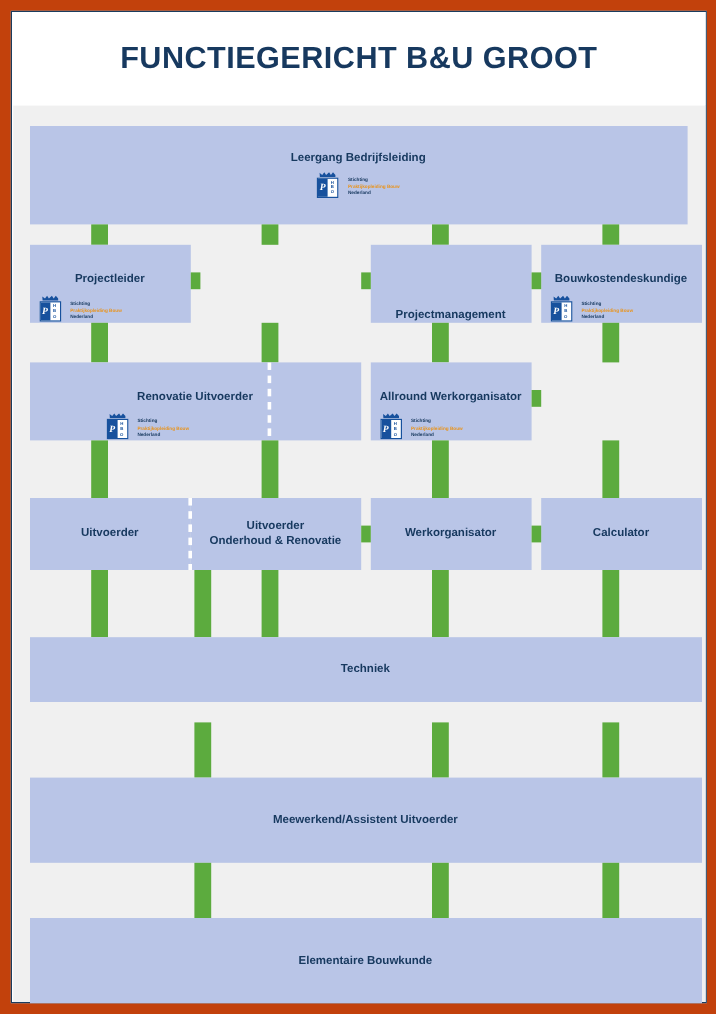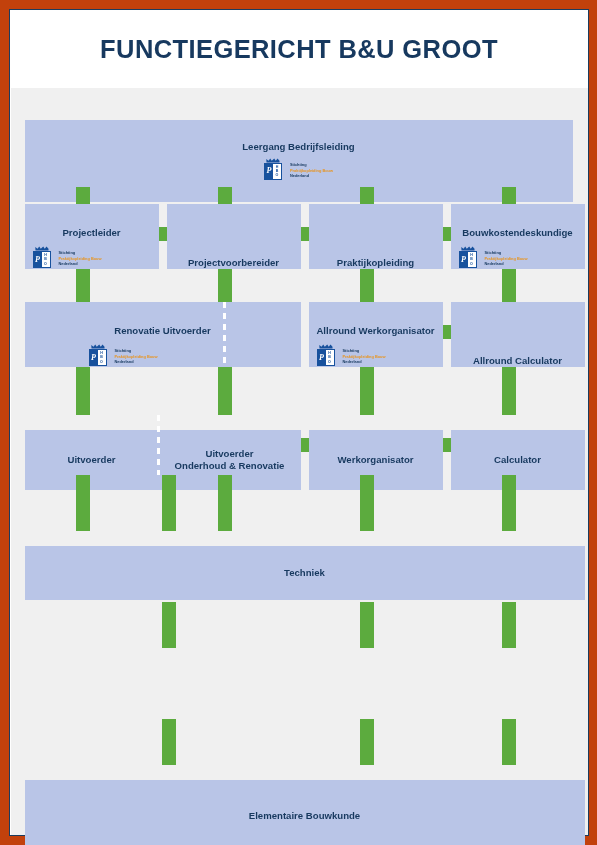--- a/index.html
+++ b/index.html
@@ -53,21 +53,21 @@
     font-size: 9.6px;
     font-weight: bold;
     text-align: center;
     display: flex;
     flex-direction: column;
     align-items: center;
     line-height: 1.25;
     justify-content: flex-end;
   }
   .box .label { width: 100%; }
-  .box.center-only { justify-content: center; margin-top: 15px; }
+  .box.center-only { justify-content: center; }
   .box.top-label { padding-top: 11px; }
   .conn {
     position: absolute;
     background: #5cab3e;
   }
   .dash {
     position: absolute;
     width: 3px;
     background-image: linear-gradient(
       to bottom,
@@ -196,26 +196,23 @@
           </div>
         </div>
         <div class="words">
           <div class="l1">Stichting</div>
           <div class="l2">Praktijkopleiding Bouw</div>
           <div class="l3">Nederland</div>
         </div>
       </div>
     </div>
 
-    <div class="box top-label" style="left:156px; top:116px; width:134px; height:65px;">
-      <div class="label">Projectvoorbereider</div>
-    </div>
 
     <div class="box top-label" style="left:298px; top:116px; width:134px; height:65px;">
-      <div class="label">Praktijkopleiding</div>
+      <div class="label">Projectmanagement</div>
     </div>
 
     <div class="box top-label" style="left:440px; top:116px; width:134px; height:65px;">
       <div class="label">Bouwkostendeskundige</div>
       <div class="logo" style="margin-top:7px; align-self:flex-start; margin-left:8px;">
         <div class="shield-wrap">
           <svg class="crown" viewBox="0 0 28 10">
             <path d="M1 9 L0.5 2 L5 5.5 L8.5 1 L11.5 5.5 L16.5 1 L19.5 5.5 L23 1 L27 5.5 L27 9 Z" fill="#17519d"></path>
           </svg>
           <div class="shield">
@@ -285,23 +282,20 @@
           </div>
         </div>
         <div class="words">
           <div class="l1">Stichting</div>
           <div class="l2">Praktijkopleiding Bouw</div>
           <div class="l3">Nederland</div>
         </div>
       </div>
     </div>
 
-    <div class="box top-label" style="left:440px; top:214px; width:134px; height:65px;">
-      <div class="label">Allround Calculator</div>
-    </div>
 
     <div class="dash" style="left:212px; top:214px; height:65px;"></div>
 
     <div class="conn" style="left:432px; top:237px; width:8px; height:14px;"></div>
 
     <div class="conn" style="left:65px;  top:279px; width:14px; height:48px;"></div>
     <div class="conn" style="left:207px; top:279px; width:14px; height:48px;"></div>
     <div class="conn" style="left:349px; top:279px; width:14px; height:48px;"></div>
     <div class="conn" style="left:491px; top:279px; width:14px; height:48px;"></div>
 
@@ -334,20 +328,23 @@
     <div class="conn" style="left:491px; top:387px; width:14px; height:56px;"></div>
 
     <div class="box center-only" style="left:14px; top:443px; width:560px; height:54px;">
       <div class="label">Techniek</div>
     </div>
 
     <div class="conn" style="left:151px; top:514px; width:14px; height:46px;"></div>
     <div class="conn" style="left:349px; top:514px; width:14px; height:46px;"></div>
     <div class="conn" style="left:491px; top:514px; width:14px; height:46px;"></div>
 
+    <div class="box center-only" style="left:14px; top:560px; width:560px; height:71px;">
+      <div class="label">Meewerkend/Assistent Uitvoerder</div>
+    </div>
 
     <div class="conn" style="left:151px; top:631px; width:14px; height:46px;"></div>
     <div class="conn" style="left:349px; top:631px; width:14px; height:46px;"></div>
     <div class="conn" style="left:491px; top:631px; width:14px; height:46px;"></div>
 
     <div class="box center-only" style="left:14px; top:677px; width:560px; height:71px;">
       <div class="label">Elementaire Bouwkunde</div>
     </div>
 
   </div>

